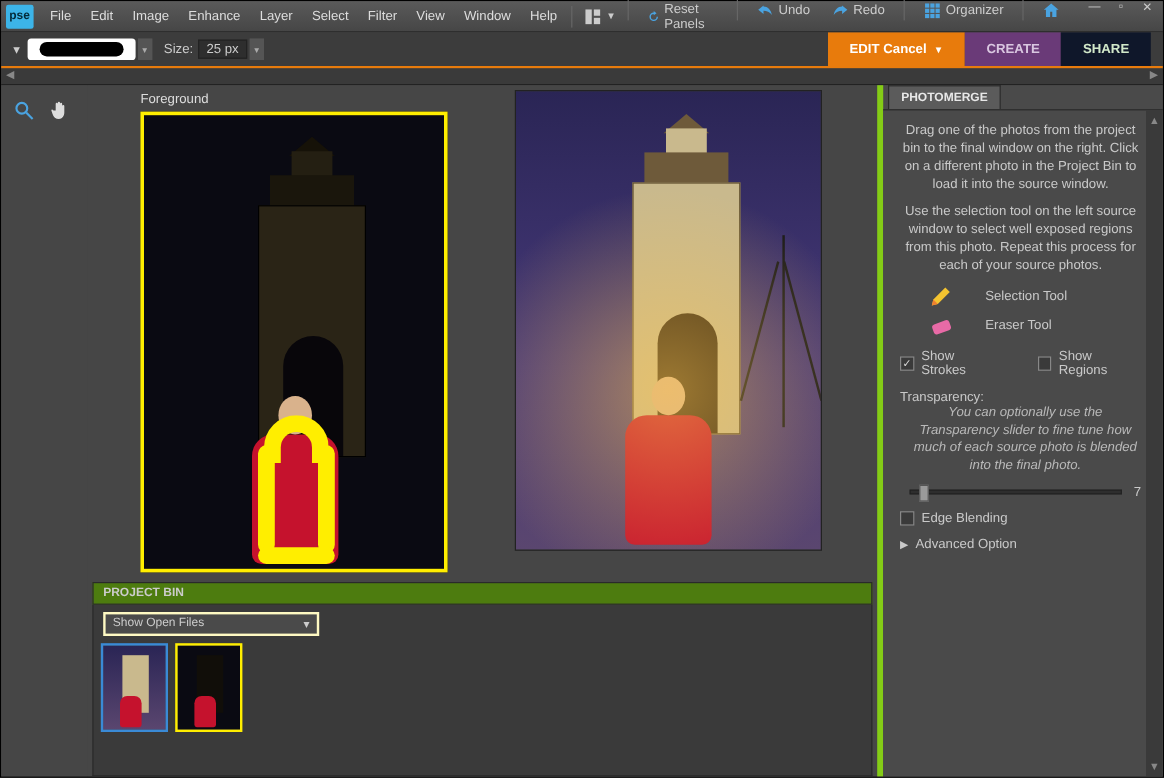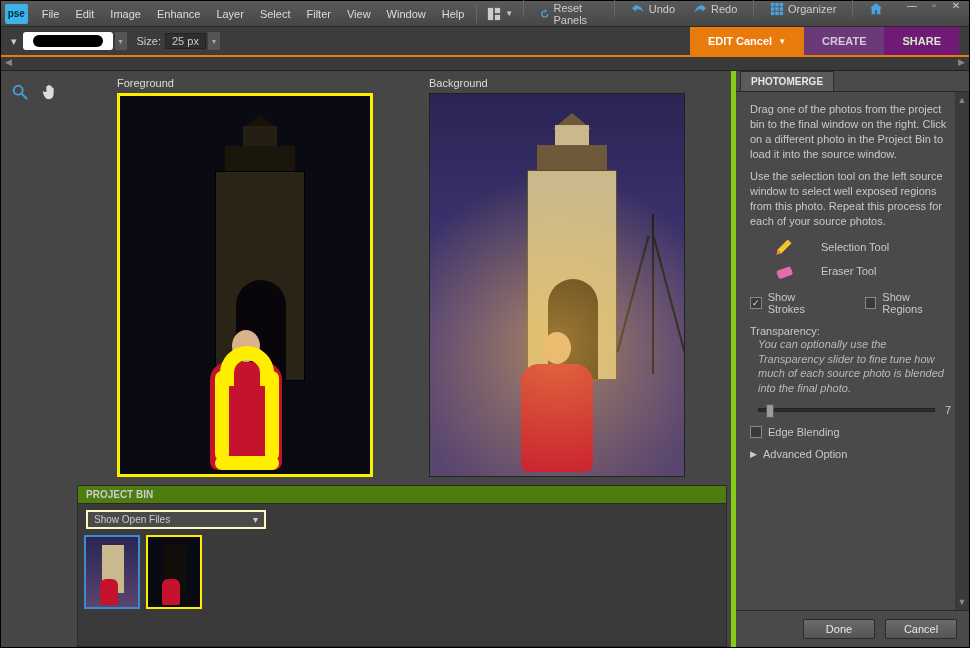--- a/index.html
+++ b/index.html
@@ -22,21 +22,21 @@
 .brush-blob { width:70px; height:12px; background:#000; border-radius:6px; }
 .dd-arrow { width:12px; height:18px; background:#555; margin-left:2px; display:flex; align-items:center; justify-content:center; color:#aaa; font-size:8px; }
 .size-label { margin-left:10px; }
 .size-val { background:#2e2e2e; border:1px solid #222; padding:1px 6px; margin-left:4px; }
 
 .mode-tabs { margin-left:auto; display:flex; height:100%; }
 .mode-tab { padding:0 18px; display:flex; align-items:center; font-size:11px; font-weight:bold; cursor:pointer; }
 .mode-edit { background:#e87b0c; color:#fff; }
 .mode-edit .tri { margin-left:6px; font-size:8px; }
 .mode-create { background:#6a3a78; color:#d9c6e0; }
-.mode-share { background:#701a75; color:#d1e8c9; }
+.mode-share { background:#0f172a; color:#d1e8c9; }
 
 .scrollbar-top { height:14px; background:#3a3a3a; border-bottom:1px solid #222; display:flex; justify-content:space-between; padding:0 4px; color:#888; font-size:9px; }
 
 .body { flex:1; display:flex; min-height:0; }
 .left-tools { width:72px; background:#464646; padding:10px 8px; display:flex; gap:8px; }
 .tool { width:22px; height:22px; display:flex; align-items:center; justify-content:center; cursor:pointer; }
 .tool svg { width:18px; height:18px; }
 
 .center { flex:1; background:#464646; display:flex; flex-direction:column; min-width:0; padding:0 4px; }
 .imgrow { display:flex; gap:24px; padding:4px 8px 8px 8px; }
@@ -72,21 +72,21 @@
 .thumb.sel-yellow { outline:2px solid #ffee00; }
 .thumb-bg1 { background:linear-gradient(#2a2555,#5a466f); }
 .thumb-bg2 { background:#0a0a12; }
 .thumb .mini-tower { position:absolute; left:30%; top:12%; width:22px; height:48px; background:#c9b98d; }
 .thumb .mini-tower.dark { background:#2a2416; filter:brightness(0.4); }
 .thumb .mini-person { position:absolute; bottom:2px; left:26%; width:18px; height:26px; background:#c5122d; border-radius:6px 6px 2px 2px; }
 
 .right-panel { width:238px; background:#4a4a4a; display:flex; flex-direction:column; border-left:5px solid #84cc16; }
 .panel-tab { background:#5b5b5b; color:#e8e8e8; font-size:10px; font-weight:bold; padding:4px 10px; width:fit-content; border:1px solid #2a2a2a; border-bottom:none; margin-left:4px; }
 .panel-body { flex:1; background:#4a4a4a; border-top:1px solid #2a2a2a; padding:10px 18px 8px 14px; font-size:11px; color:#c9c9c9; overflow:auto; position:relative; }
-.panel-body p { margin-bottom:8px; line-height:1.35; }
+.panel-body p { margin-bottom:8px; line-height:1.35;text-align:center; }
 .tool-row { display:flex; align-items:center; gap:27px; margin:4px 0 4px 24px; }
 .tool-ic { width:20px; height:20px; display:flex; align-items:center; justify-content:center; }
 .check-row { display:flex; align-items:center; gap:6px; margin:10px 0; }
 .chk { width:12px; height:12px; border:1px solid #888; background:#3a3a3a; display:flex; align-items:center; justify-content:center; font-size:9px; color:#ddd; }
 .italic { font-style:italic; color:#b9b9b9; padding-left:8px; }
 .slider-row { display:flex; align-items:center; gap:10px; margin:6px 0 6px 8px; }
 .slider { flex:1; height:4px; background:#2e2e2e; border:1px solid #222; position:relative; }
 .slider .hnd { position:absolute; top:-5px; left:4%; width:8px; height:14px; background:#9a9a9a; border:1px solid #555; }
 .adv-row { display:flex; align-items:center; gap:6px; margin-top:8px; }
 .adv-row .tri { font-size:9px; }
@@ -230,21 +230,20 @@
               <div class="coat"></div>
                 <div class="head"></div>
             </div>
             <div class="stroke" style="left:95px; top:275px; width:14px; height:90px; border-radius:7px"></div>
             <div class="stroke" style="left:145px; top:275px; width:14px; height:90px; border-radius:7px"></div>
             <div class="stroke" style="left:95px; top:360px; width:64px; height:14px; border-radius:7px"></div>
             <div class="stroke" style="left:100px; top:250px; width:54px; height:40px; border-radius:27px 27px 0 0; background:transparent; border:14px solid #ffee00; border-bottom:none;"></div>
           </div>
         </div>
         <div class="imgcol">
-          <div class="imglabel">Background</div>
           <div class="img-bg">
             <div class="tower">
               <div class="toproof"></div>
                 <div class="top"></div>
                 <div class="roof"></div>
               <div class="main">
                   <div class="arch"></div>
                 </div>
             </div>
             <div class="tree">
@@ -323,19 +322,15 @@
         </div>
         <div class="check-row">
           <div class="chk"></div>
           <span>Edge Blending</span>
         </div>
         <div class="adv-row">
           <span class="tri">▶</span>
           <span>Advanced Option</span>
         </div>
       </div>
-      <div class="btn-row">
-        <div class="btn">Done</div>
-        <div class="btn">Cancel</div>
-      </div>
     </div>
   </div>
 </div>
 
 </body></html>

